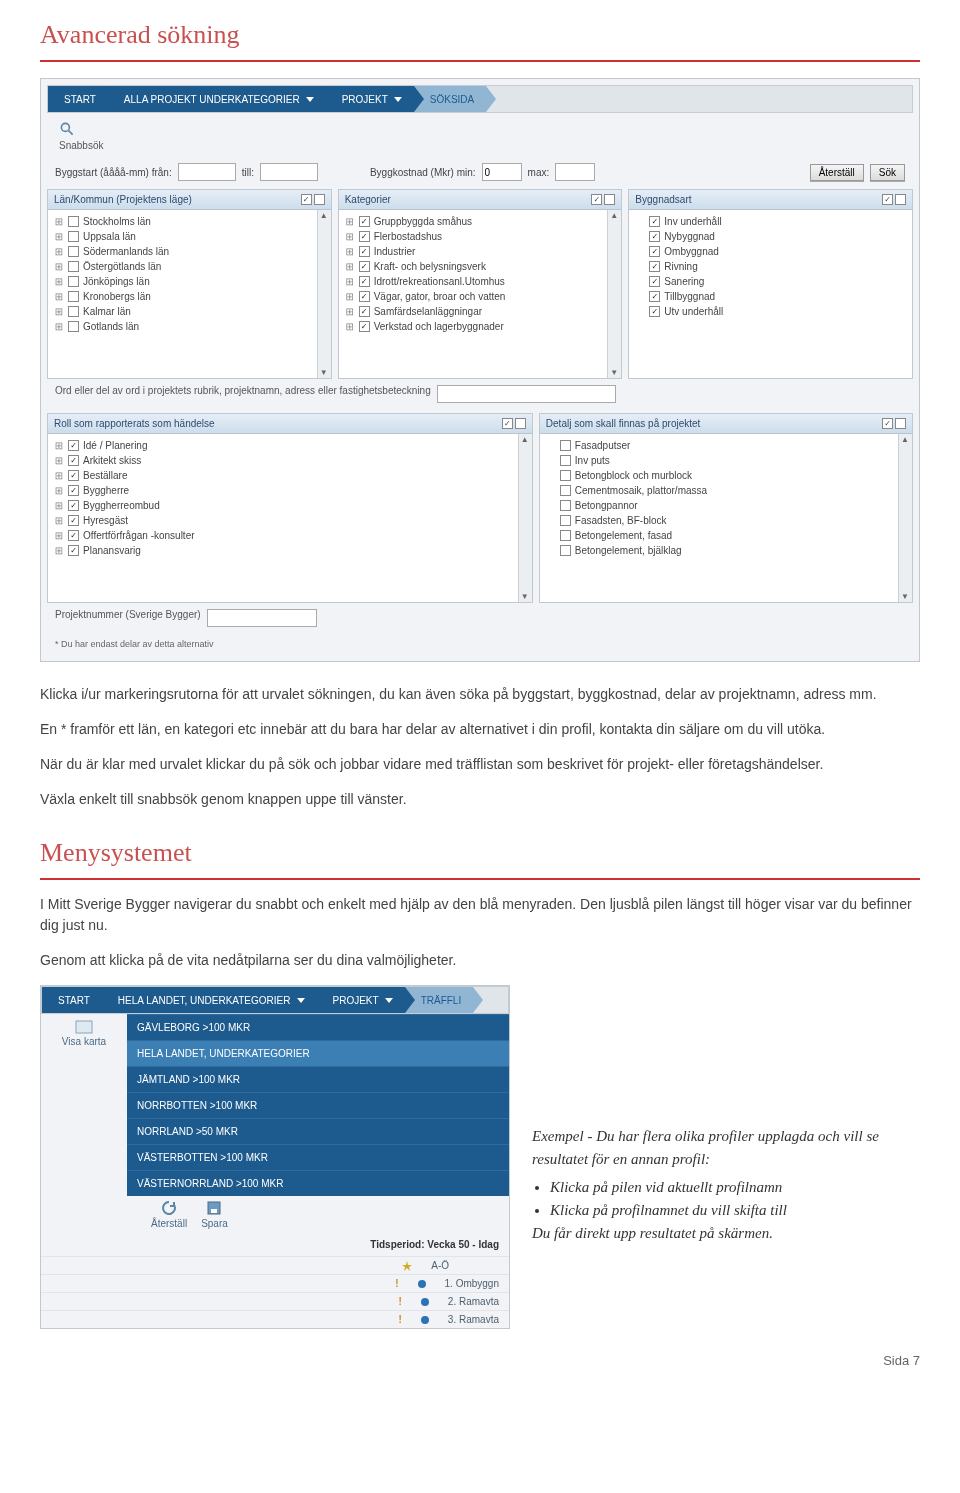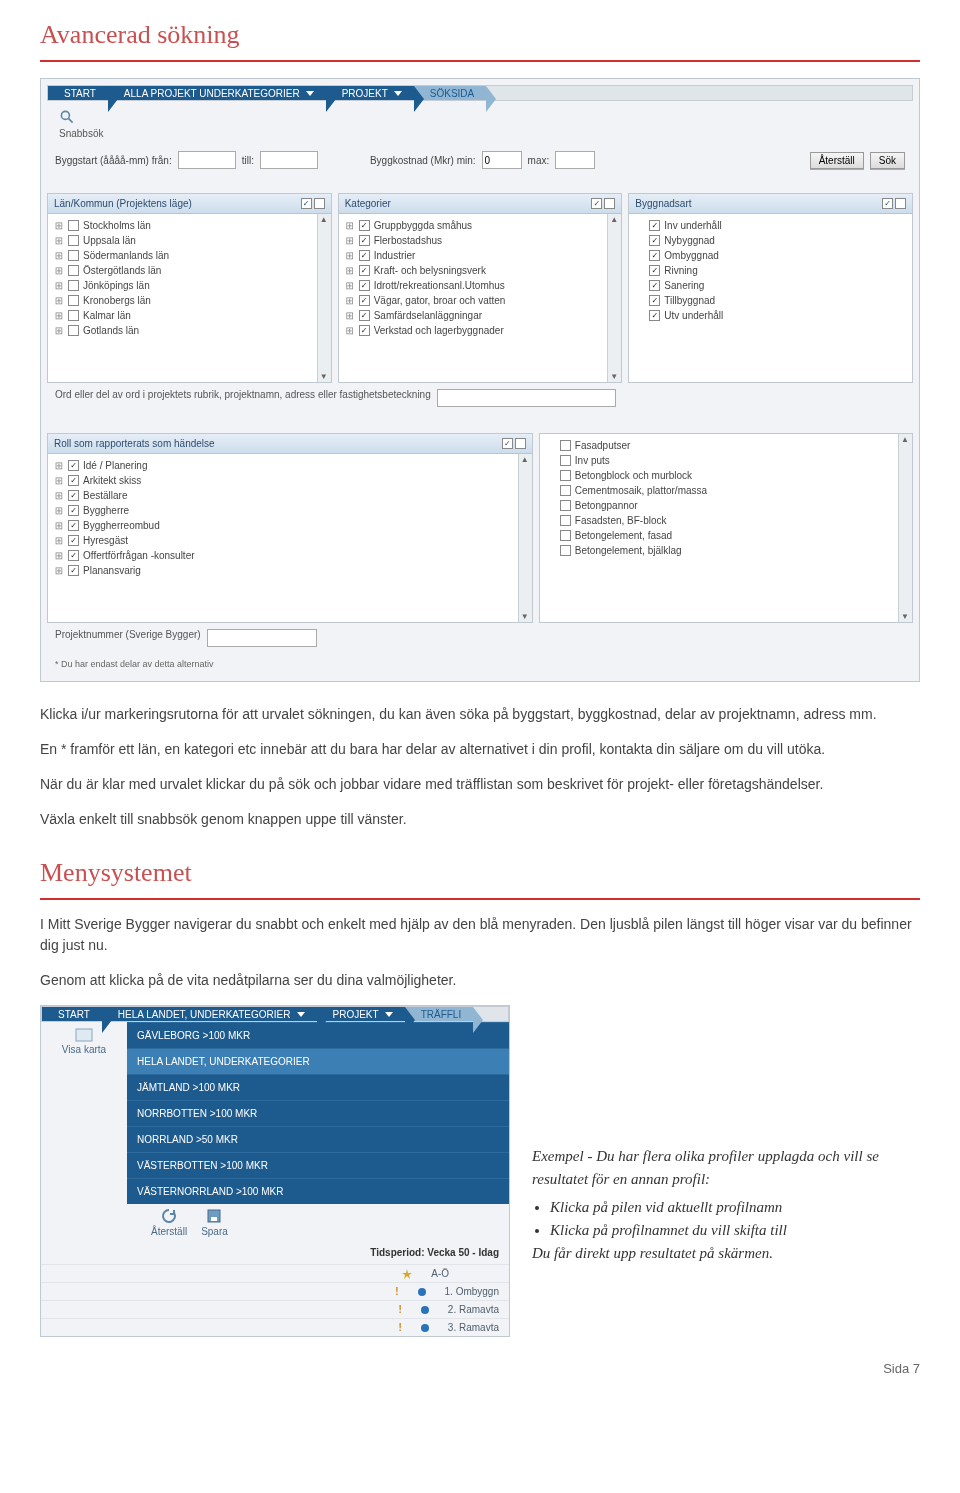--- a/index.html
+++ b/index.html
@@ -40,21 +40,21 @@
     background: #f1f3f6;
     padding: 6px;
     margin-bottom: 22px;
   }
   
   .nav-row {
     display: flex;
     align-items: center;
     background: #e0e5ea;
     border: 1px solid #c5ccd4;
-    height: 16px;
+    height: 28px;
     font-size: 10px;
     color: #fff;
     position: relative;
   }
   .nav-chip {
     position: relative;
     background: #1d5a8e;
     padding: 0 12px 0 16px;
     height: 100%;
     display: flex;
@@ -118,21 +118,21 @@
     background: linear-gradient(#f5f5f5,#dcdcdc);
     border: 1px solid #999;
     font-size: 10px;
     padding: 2px 8px;
     cursor: pointer;
     box-shadow: 0 1px 0 #aaa;
   }
   .panel-row {
     display: flex;
     gap: 6px;
-    margin-top: 20px;
+    margin-top: 4px;
   }
   .panel-col {
     flex: 1;
     border: 1px solid #c0c8d0;
     background: #fff;
     display: flex;
     flex-direction: column;
     min-height: 190px;
   }
   .panel-header {
@@ -537,20 +537,27 @@
           </div>
           <div class="tree-item">
             <span class="tree-plus">⊞</span>
             <span class="tree-checkbox checked"></span>
             <span>Planansvarig</span>
           </div>
           <div class="scroll-stub"></div>
         </div>
     </div>
     <div class="panel-col">
+      <div class="panel-header">
+        <span>Detalj som skall finnas på projektet</span>
+        <span class="chk-pair">
+            <span class="checked"></span>
+            <span></span>
+          </span>
+      </div>
       <div class="panel-body" id="detalj-body">
           <div class="tree-item">
             <span class="tree-plus"></span>
             <span class="tree-checkbox"></span>
             <span>Fasadputser</span>
           </div>
           <div class="tree-item">
             <span class="tree-plus"></span>
             <span class="tree-checkbox"></span>
             <span>Inv puts</span>

